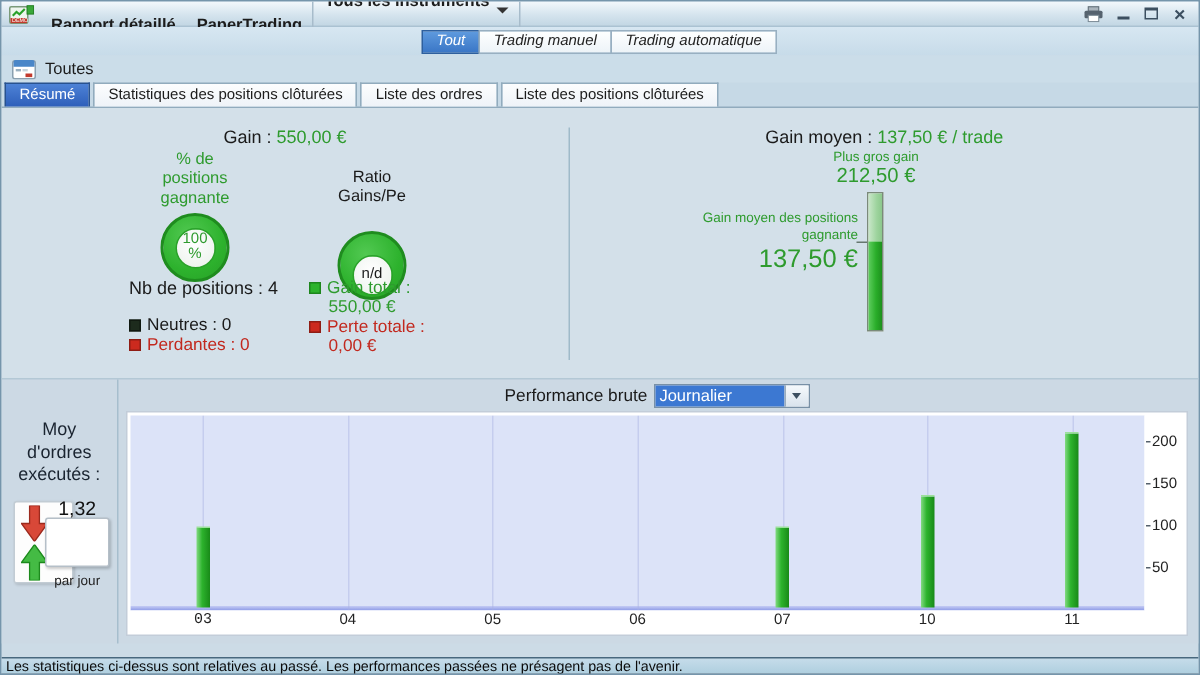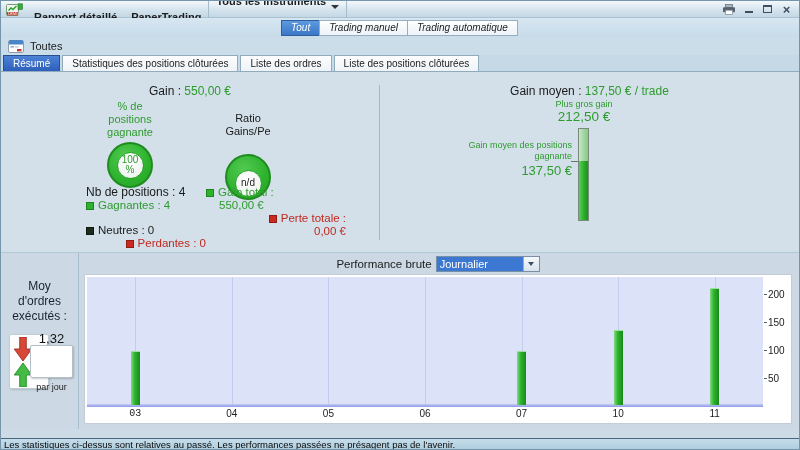--- a/index.html
+++ b/index.html
@@ -65,21 +65,21 @@
   }
   .tab.active{ background:linear-gradient(#4d82d6,#2e5fba); color:#fff; border-color:#28528f; }
 
   
   .stats{ position:absolute; top:71px; left:0; right:0; height:180px; background:#d3e0e9; }
   .stats .vdiv{ position:absolute; left:378px; top:13px; bottom:12px; width:1px; background:#9fbac9; }
   .stats-left{ position:absolute; left:0; top:0; width:378px; height:100%; }
   .stats-right{ position:absolute; left:379px; top:0; right:0; height:100%; }
 
   .gain-header{ position:absolute; top:12px; left:0; width:100%; text-align:center; font-size:12px; color:#1a1a1a; }
-  .green{ color:#2e9b2e; } .red{ color:#c2281e;text-align:right; } .dark{ color:#1a1a1a;margin-top:12px; }
+  .green{ color:#2e9b2e; } .red{ color:#c2281e; } .dark{ color:#1a1a1a;margin-top:12px; }
 
   .cols{ position:absolute; top:28px; left:70px; display:flex; }
   .col{ width:118px; text-align:center; }
   .col-title{ height:40px; font-size:11px; line-height:13px; }
   .donut{
     width:46px; height:46px; border-radius:50%; margin:2px auto 0;
     background:radial-gradient(circle at 40% 32%, #52c952, #2db22d 60%, #27a027);
     border:2px solid #1f8c1f; display:flex; align-items:center; justify-content:center;
   }
   .donut-inner{
@@ -98,21 +98,21 @@
   .sq-red{ background:#cc2a1e; border:1px solid #8f1d14; }
   .indent{ padding-left:13px; }
 
   .gm-header{ position:absolute; top:12px; left:0; width:100%; text-align:center; font-size:12px; color:#1a1a1a; }
   .biggest-label{ position:absolute; left:146px; top:27px; width:116px; text-align:center; font-size:9px; color:#2e9b2e; }
   .biggest-value{ position:absolute; left:146px; top:37px; width:116px; text-align:center; font-size:13.5px; color:#2e9b2e; }
   .vbar{ position:absolute; left:198px; top:56px; width:11px; height:93px; border:1px solid #7a8a7a; background:#fff; }
   .vbar-light{ height:35%; background:linear-gradient(90deg,#c9e7c9,#9ed49e 60%,#8cc88c); }
   .vbar-solid{ height:65%; background:linear-gradient(90deg,#5ecd5e,#2aae2a 55%,#1d911d); }
   .avg-label{ position:absolute; left:36px; top:68px; width:156px; text-align:right; font-size:9px; line-height:11px; color:#2e9b2e; }
-  .avg-value{ position:absolute; left:36px; top:91px; width:156px; text-align:right; font-size:13px; color:#2e9b2e; }
+  .avg-value{ position:absolute; left:36px; top:91px; width:156px; text-align:right; font-size:17px; color:#2e9b2e; }
   .avg-tick{ position:absolute; left:191px; top:89px; width:7px; height:1px; background:#66776f; }
 
   
   .lower{ position:absolute; top:251px; left:0; right:0; height:177px; border-top:1px solid #b3c8d5; background:#ccd9e4; display:flex; }
   .sidebar{ width:78px; border-right:1px solid #a6becd; position:relative; }
   .sidebar-title{ margin-top:26px; text-align:center; font-size:12px; line-height:15px; color:#1a2430; }
   .orders-icon{ position:relative; margin:10px 0 0 8px; width:64px; height:56px; }
   .page{ position:absolute; left:0; top:0; width:40px; height:55px; background:#fdfdfd; border:1px solid #c2ccd4; border-radius:2px; box-shadow:1px 1px 2px rgba(0,0,0,.15); }
   .rate-box{ position:absolute; left:21px; top:11px; width:43px; height:33px; background:#fff; border:1px solid #b5bfc8; border-radius:2px; box-shadow:1px 1px 2px rgba(0,0,0,.2);
              display:flex; flex-direction:column; align-items:center; justify-content:center; }
@@ -241,21 +241,20 @@
         <div class="donut">
           <div class="donut-inner dark">
             <span>n/d</span>
           </div>
         </div>
       </div>
     </div>
     <div class="lists">
       <div class="list-col1">
         <div class="nb">Nb de positions : 4</div>
-        <div class="green"><span class="sq sq-green"></span><span>Gagnantes : 4</span></div>
         <div class="dark"><span class="sq sq-dark"></span><span>Neutres : 0</span></div>
         <div class="red"><span class="sq sq-red"></span><span>Perdantes : 0</span></div>
       </div>
       <div class="list-col2">
         <div class="green"><span class="sq sq-green"></span><span>Gain total :</span></div>
         <div class="green indent">550,00 €</div>
         <div class="red"><span class="sq sq-red"></span><span>Perte totale :</span></div>
         <div class="red indent">0,00 €</div>
       </div>
     </div>

